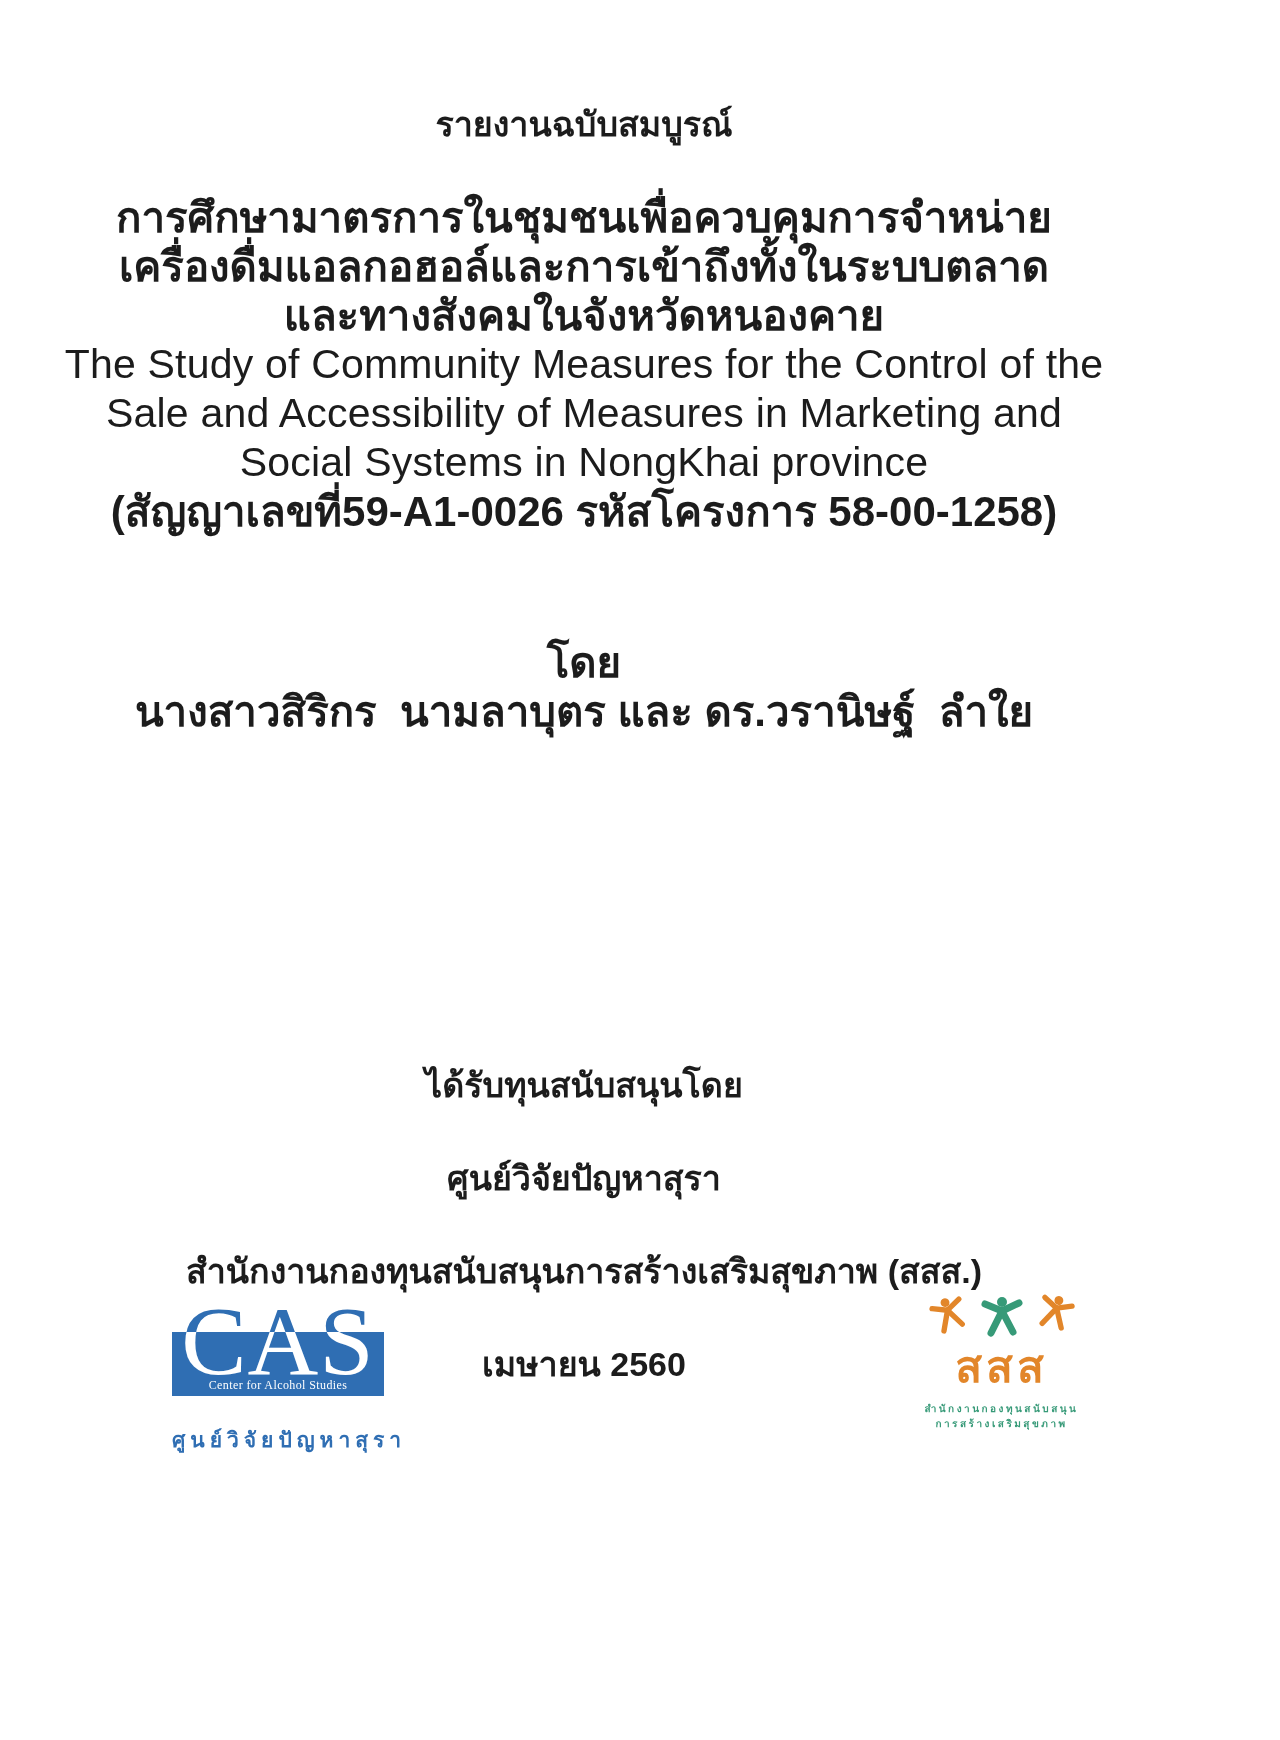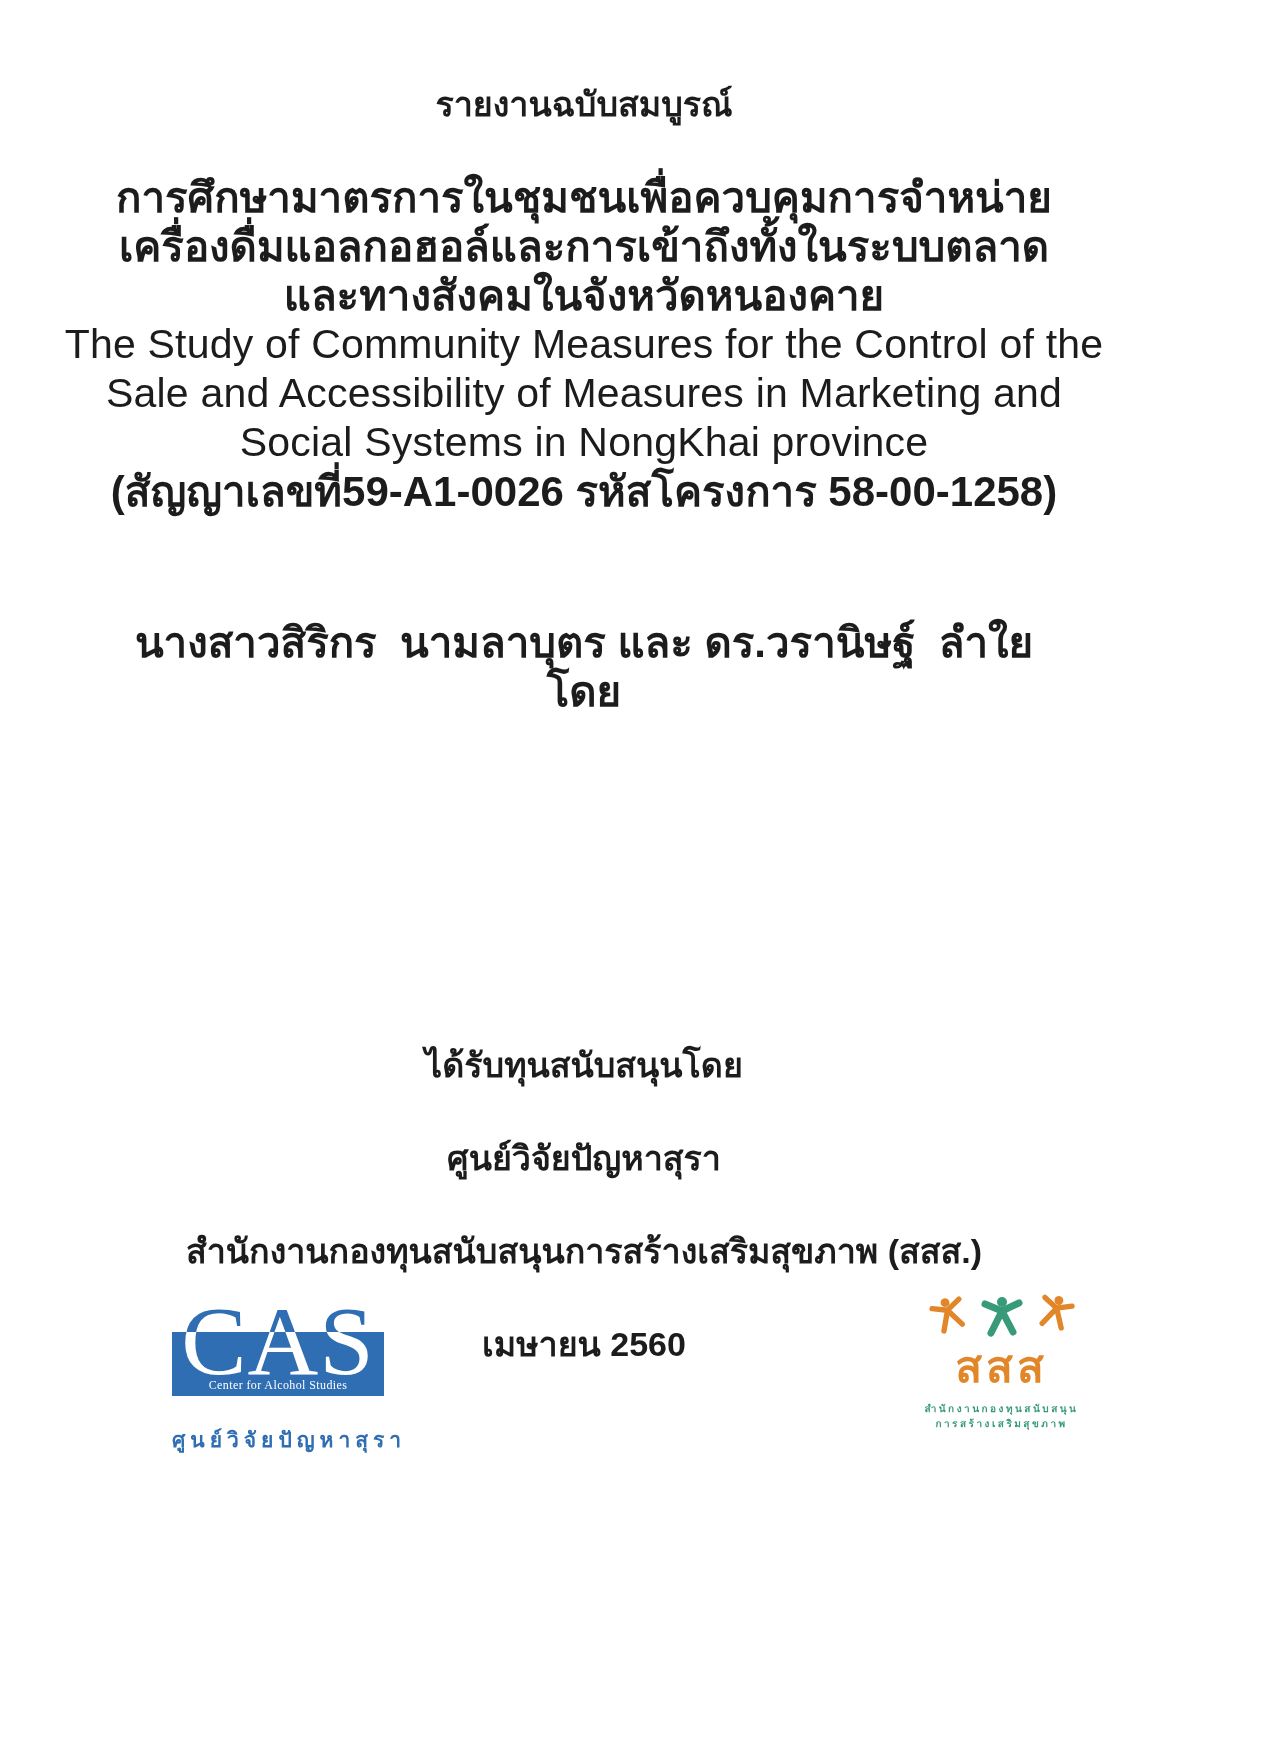--- a/index.html
+++ b/index.html
@@ -12,21 +12,21 @@
   html, body { margin: 0; padding: 0; }
   body {
     width: 1280px; height: 1740px;
     background: #ffffff;
     color: var(--text);
     font-family: "Liberation Sans", "DejaVu Sans", sans-serif;
     position: relative;
     overflow: hidden;
   }
   .text-block {
-    padding-top: 80px;
+    padding-top: 100px;
     margin-right: 112px; 
     text-align: center;
   }
   .line { line-height: 49px; white-space: pre-wrap; }
   .report-type { font-size: 34px; font-weight: 600; margin-bottom: 44px; }
   .th-bold { font-size: 42px; font-weight: 600; }
   .en { font-size: 41px; font-weight: 400; letter-spacing: 0.2px; }
   .gap-by { height: 102px; }
   .gap-fund { height: 283px; }
   .funding-line { font-size: 34px; font-weight: 600; line-height: 54px; margin-top: 39px; }
@@ -108,22 +108,22 @@
   <div class="line th-bold">และทางสังคมในจังหวัดหนองคาย</div>
 
   <div class="line en">The Study of Community Measures for the Control of the</div>
   <div class="line en">Sale and Accessibility of Measures in Marketing and</div>
   <div class="line en">Social Systems in NongKhai province</div>
 
   <div class="line th-bold">(สัญญาเลขที่59-A1-0026 รหัสโครงการ 58-00-1258)</div>
 
   <div class="gap-by"></div>
 
+  <div class="line th-bold">โดย</div>
   <div class="line th-bold">นางสาวสิริกร  นามลาบุตร และ ดร.วรานิษฐ์  ลำใย</div>
-  <div class="line th-bold">โดย</div>
 
   <div class="gap-fund"></div>
 
   <div class="line funding-line">ได้รับทุนสนับสนุนโดย</div>
   <div class="line funding-line">ศูนย์วิจัยปัญหาสุรา</div>
   <div class="line funding-line">สำนักงานกองทุนสนับสนุนการสร้างเสริมสุขภาพ (สสส.)</div>
   <div class="line funding-line">เมษายน 2560</div>
 </main>
 
 <div class="logos">

